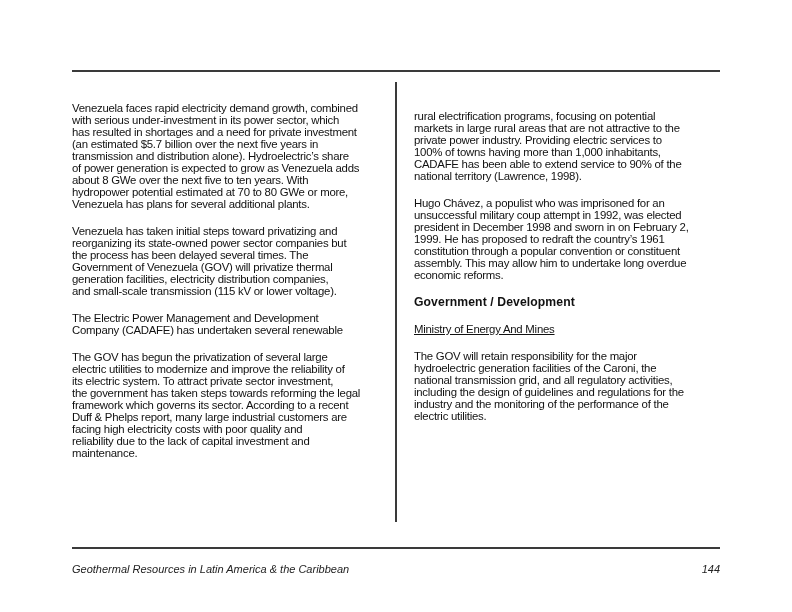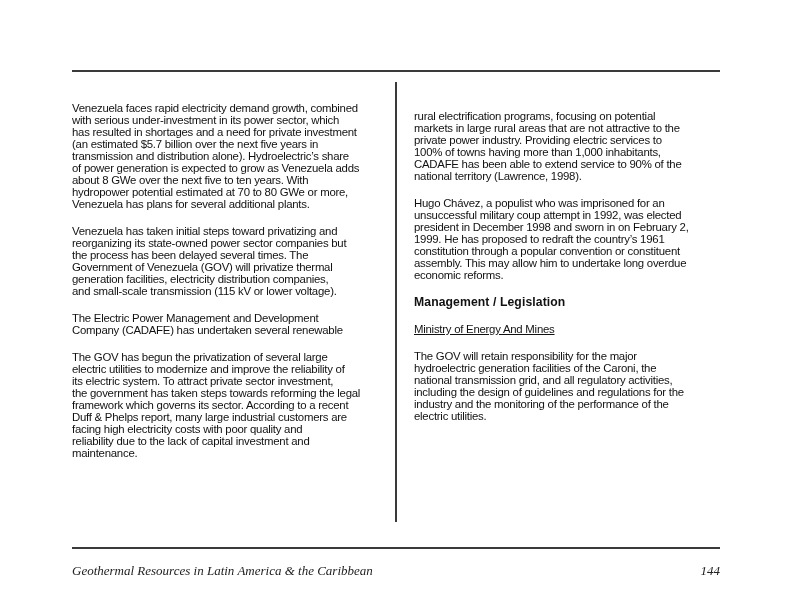--- a/index.html
+++ b/index.html
@@ -7,21 +7,21 @@
   .rule { position:absolute; background:#3a3a3a; }
   .rule-top { left:72px; top:70px; width:648px; height:2px; }
   .rule-bottom { left:72px; top:547px; width:648px; height:2px; }
   .col-rule { position:absolute; left:395px; top:82px; width:2px; height:440px; background:#3a3a3a; }
   .col { position:absolute; top:102px; font-family:Liberation Sans, sans-serif; font-size:11.4px; line-height:12px; color:#111; letter-spacing:-0.25px; }
   .col-left { left:72px; width:320px; }
   .col-right { left:414px; width:300px;margin-top:8px; }
   .para { margin:0 0 15px 0; white-space:pre-line; }
   .heading { font-weight:bold; font-size:12.2px; margin:0 0 15px 0; letter-spacing:0.1px; }
   .subhead { text-decoration:underline; margin:0 0 15px 0; }
-  .footer { position:absolute; top:563px; font-family:Liberation Serif, serif; font-style:italic; font-size:13px; color:#222; }
+  .footer { position:absolute; top:563px; font-family:Liberation Sans, sans-serif; font-style:italic; font-size:11px; color:#222; }
   .footer-left { left:72px; }
   .footer-right { right:72px; }
 </style>
 </head>
 <body>
 
 <div class="rule rule-top"></div>
 <div class="col-rule"></div>
 
 <div class="col col-left">
@@ -60,21 +60,21 @@
 100% of towns having more than 1,000 inhabitants,
 CADAFE has been able to extend service to 90% of the
 national territory (Lawrence, 1998).</p>
   <p class="para">Hugo Chávez, a populist who was imprisoned for an
 unsuccessful military coup attempt in 1992, was elected
 president in December 1998 and sworn in on February 2,
 1999.  He has proposed to redraft the country’s 1961
 constitution through a popular convention or constituent
 assembly.  This may allow him to undertake long overdue
 economic reforms.</p>
-  <p class="heading">Management / Legislation</p>
+  <p class="heading">Government / Development</p>
   <p class="subhead">Ministry of Energy And Mines</p>
   <p class="para">The GOV will retain responsibility for the major
 hydroelectric generation facilities of the Caroni, the
 national transmission grid, and all regulatory activities,
 including the design of guidelines and regulations for the
 industry and the monitoring of the performance of the
 electric utilities.</p>
 </div>
 
 <div class="rule rule-bottom"></div>

